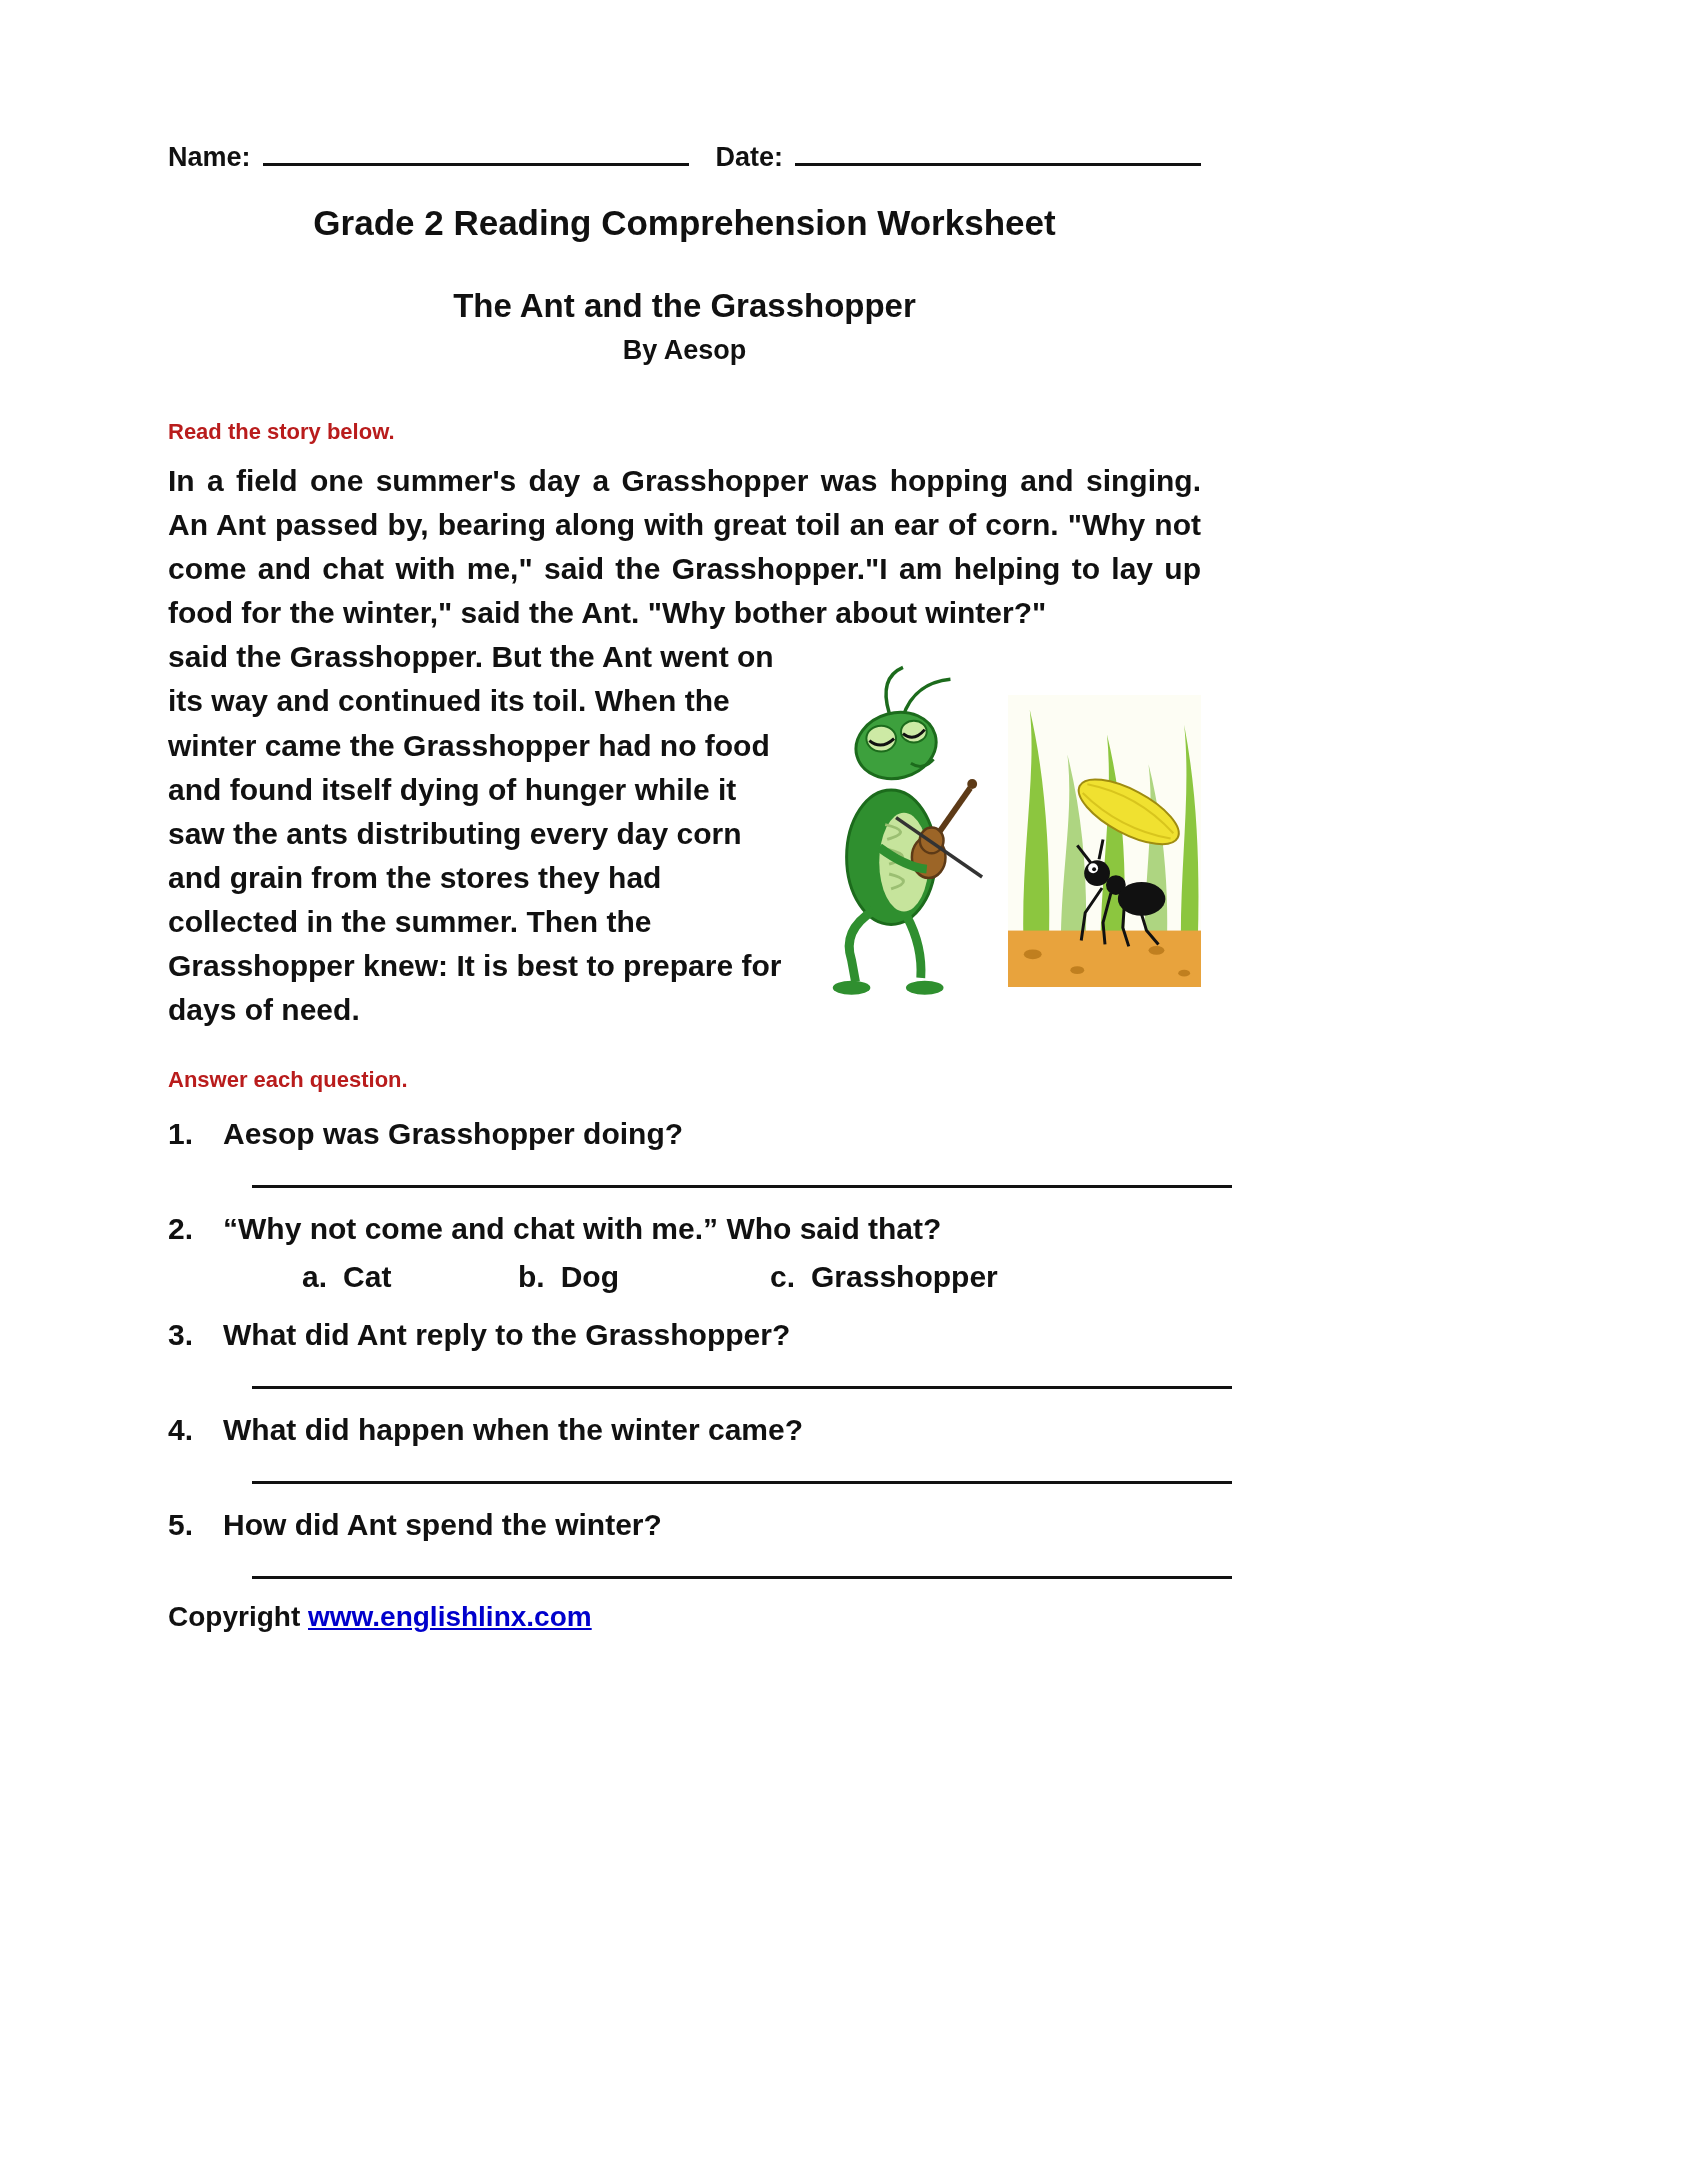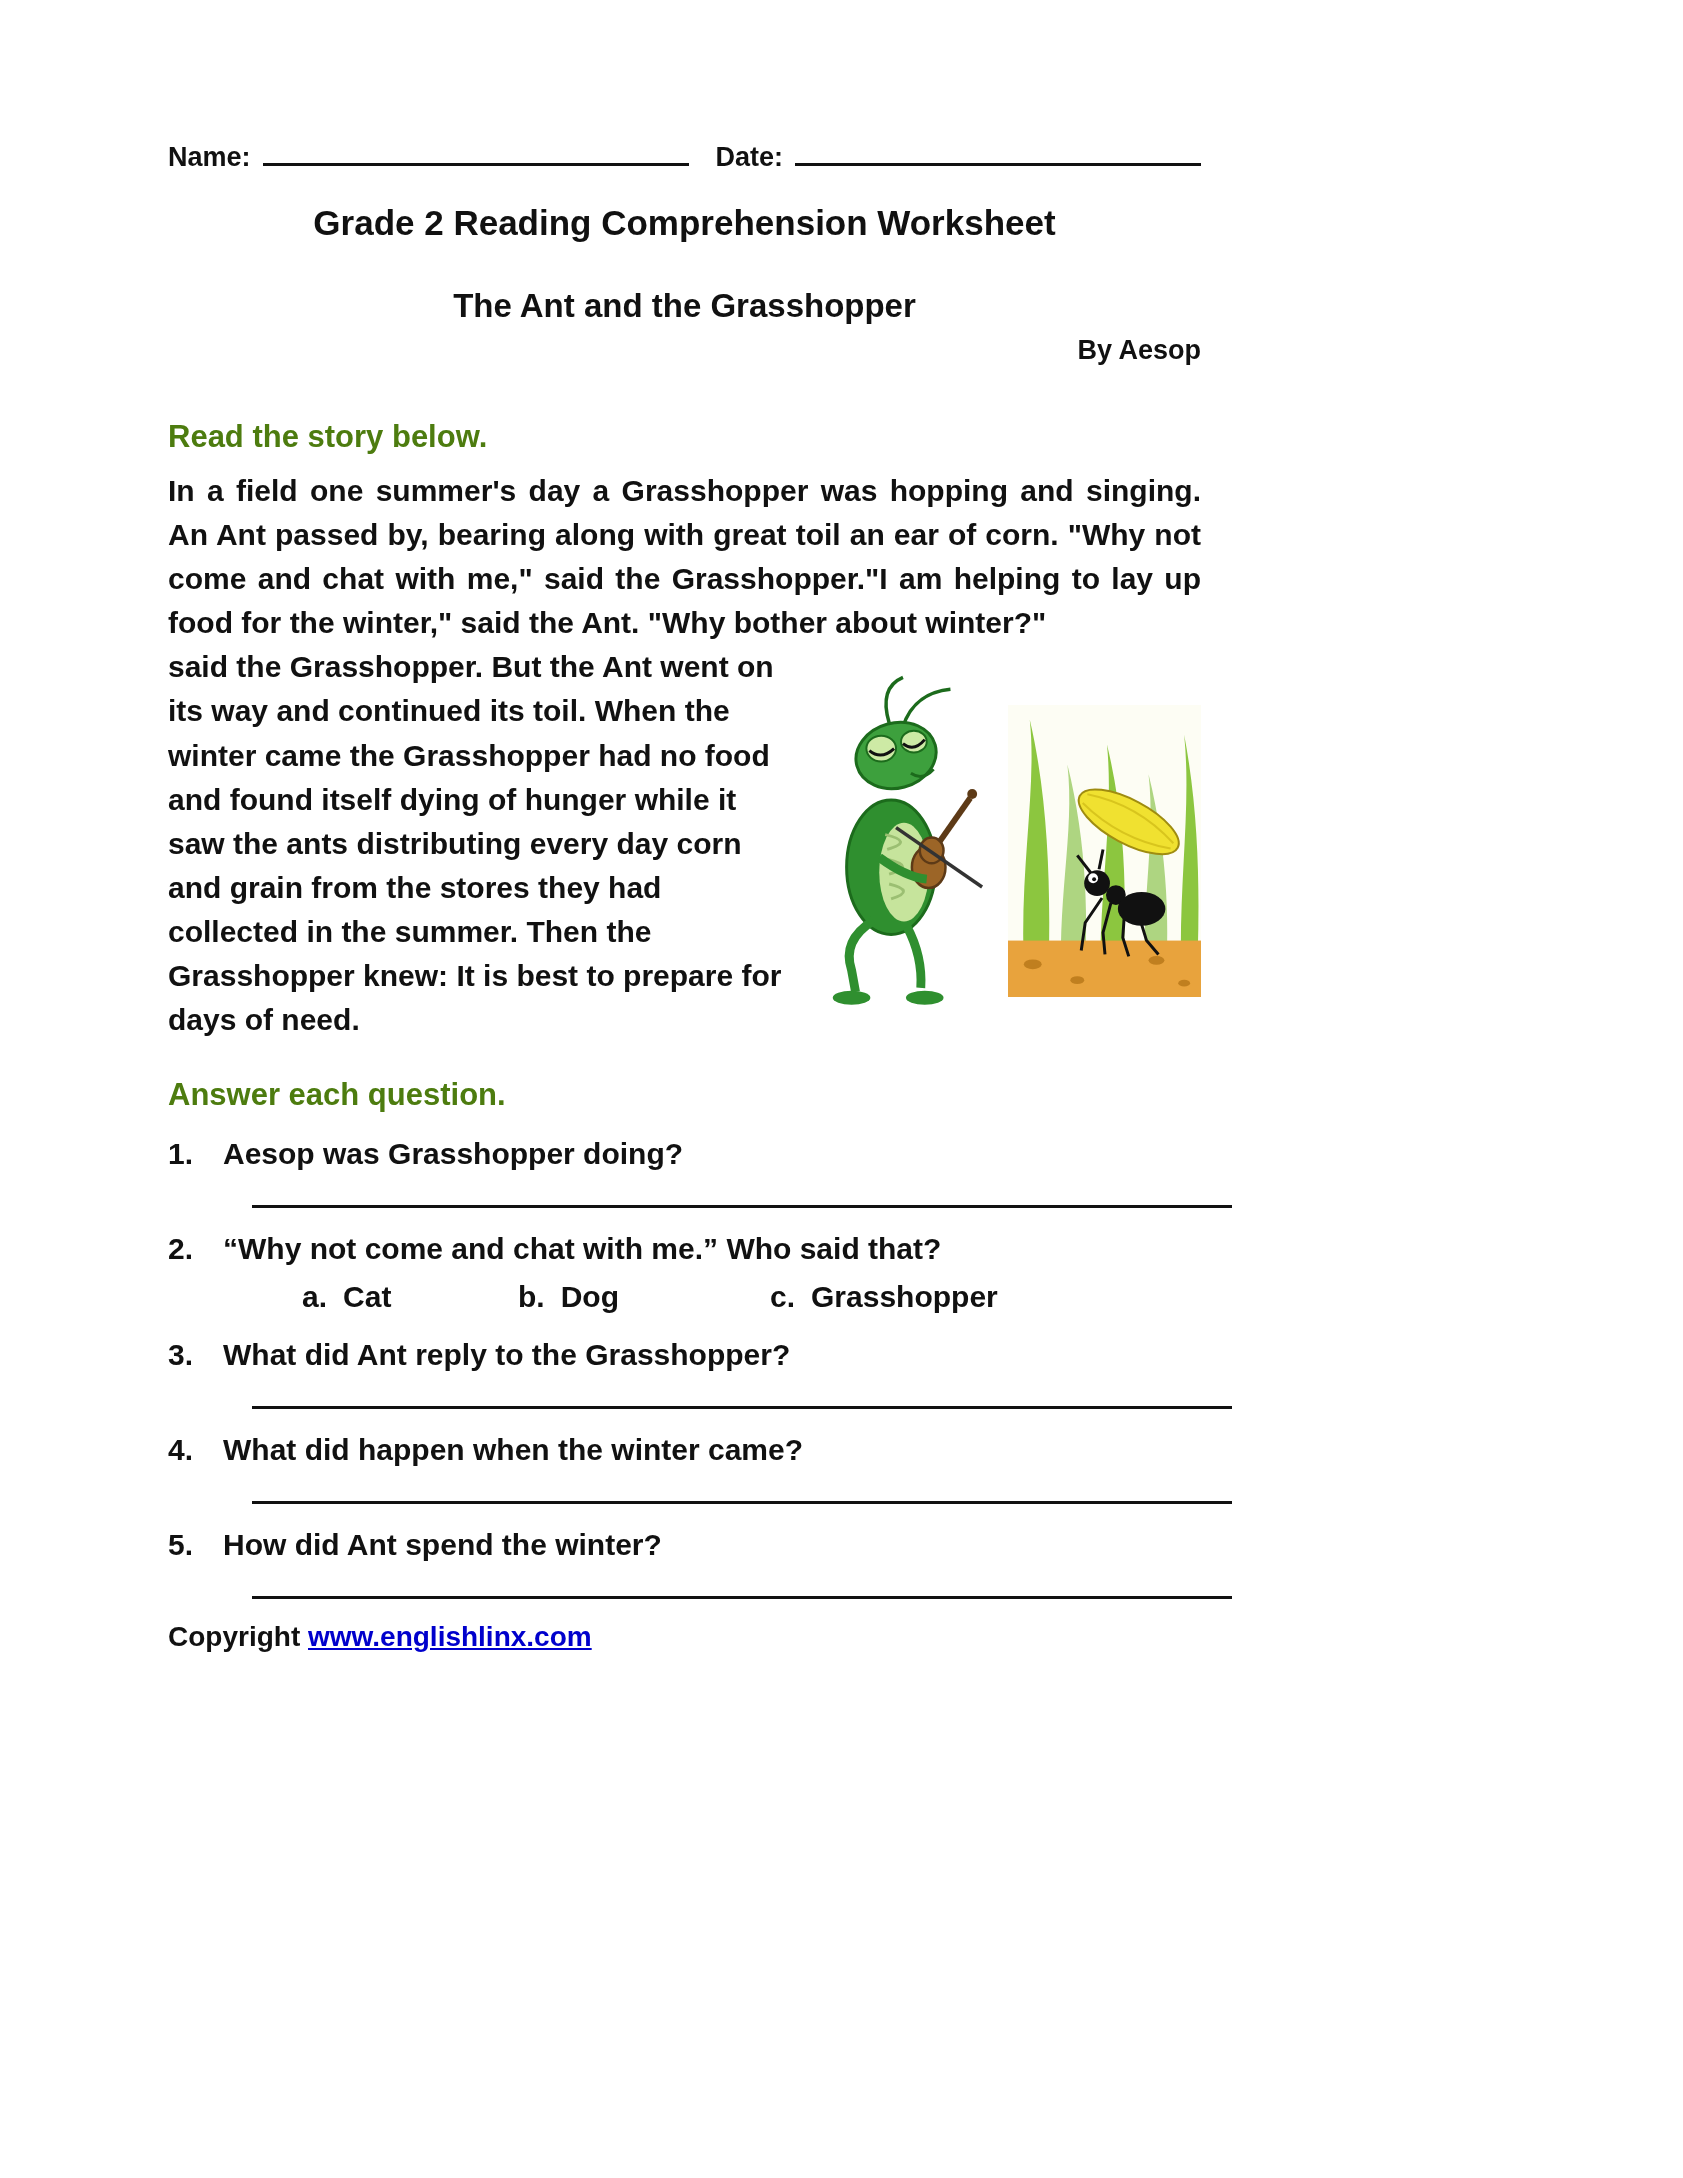--- a/index.html
+++ b/index.html
@@ -17,24 +17,24 @@
 
   
   .name-date-row { display:flex; justify-content:space-between; font-size:27px; }
   .blank-inline { display:inline-block; border-bottom:3px solid #111; height:26px; vertical-align:baseline; }
   .name-blank { width:426px; margin-left:12px; }
   .date-blank { width:406px; margin-left:12px; }
 
   
   .worksheet-title { text-align:center; font-size:35px; margin-top:30px; }
   .story-title     { text-align:center; font-size:33px; margin-top:44px; }
-  .author          { text-align:right; font-size:27px; margin-top:10px; }
+  .author          { text-align:center; font-size:27px; margin-top:10px; }
 
   
-  .section-heading { color:#4d7c0f; font-size:31px; margin-top:53px; }
+  .section-heading { color:#b91c1c; font-size:22px; margin-top:53px; }
   .answer-heading  { margin-top:35px; }
 
   
   .story-part1 { font-size:30px; line-height:1.47; text-align:justify; margin-top:14px; }
   .story-row   { display:flex; align-items:center; }
   .story-text  { width:658px; font-size:30px; line-height:1.47; }
   .story-images{ display:flex; margin-left:28px; }
   .ant-img     { margin-top:34px; margin-left:18px; }
 
   

